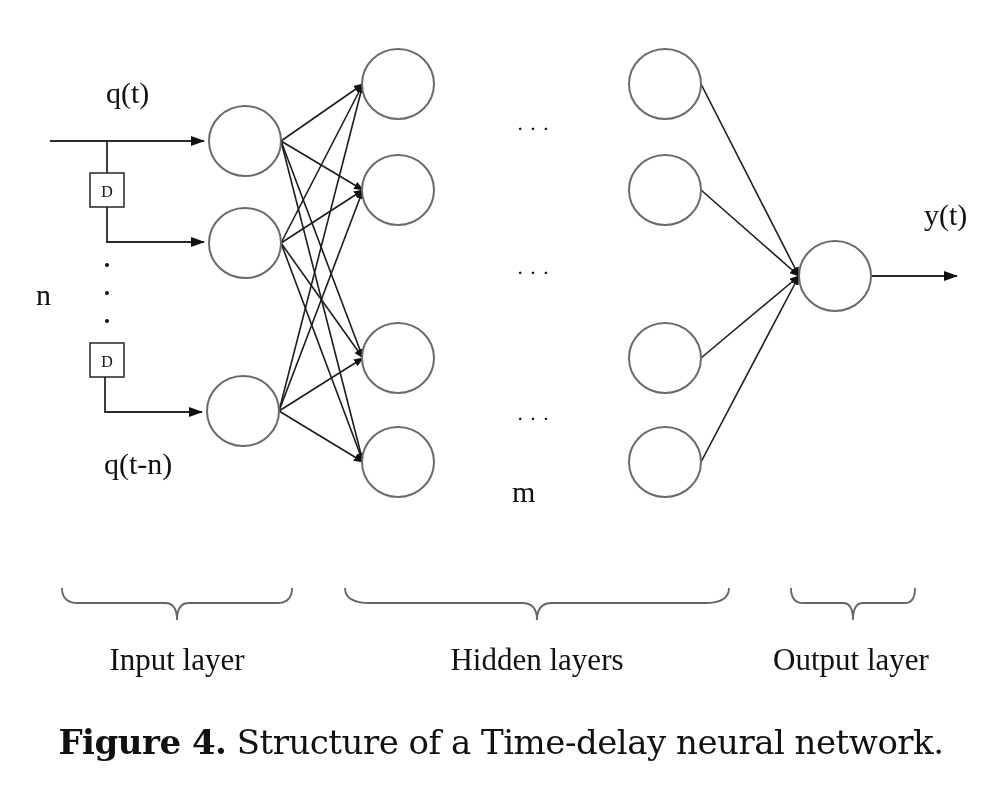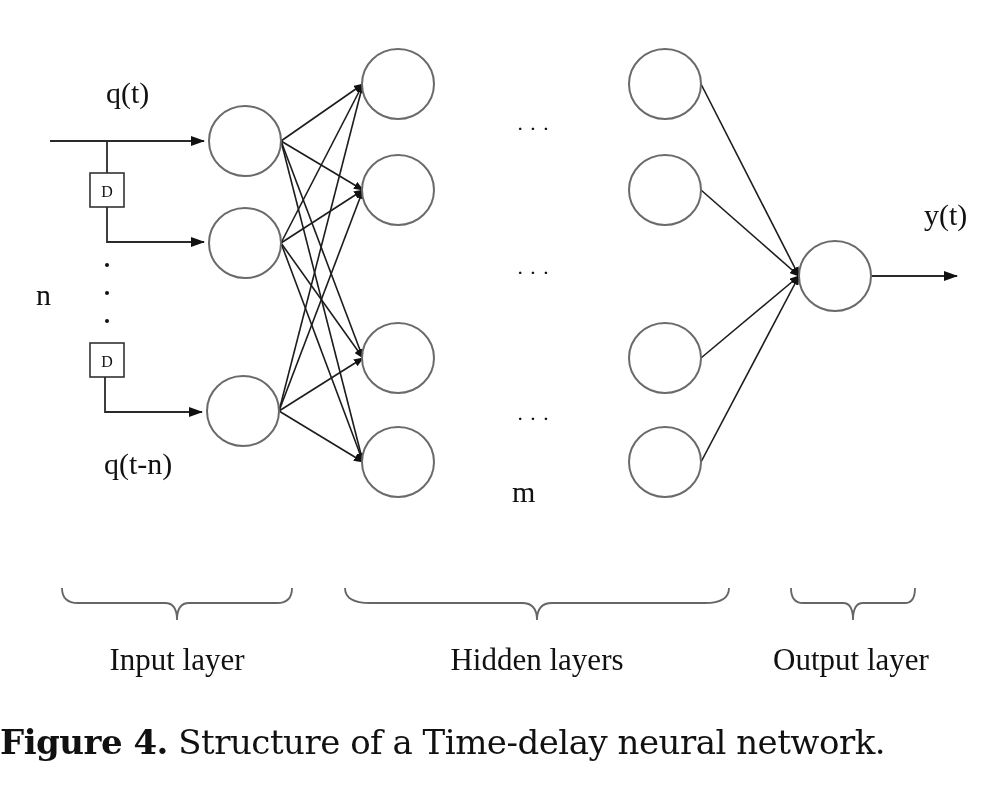--- a/index.html
+++ b/index.html
@@ -6,21 +6,21 @@
     body { width: 1002px; height: 788px; position: relative; overflow: hidden; }
     #diagram { position: absolute; left: 0; top: 0; width: 1002px; height: 788px; }
     .serif { font-family: "Liberation Serif", "DejaVu Serif", serif; fill: #111; }
     .neuron { fill: #ffffff; stroke: #6a6a6a; stroke-width: 2; }
     .conn { stroke: #1c1c1c; stroke-width: 1.6; fill: none; }
     .wire { stroke: #2a2a2a; stroke-width: 1.8; fill: none; }
     .dbox { fill: #fff; stroke: #333; stroke-width: 1.6; }
     .brace { fill: none; stroke: #666; stroke-width: 1.8; }
     .dot { fill: #111; }
     #caption {
-      position: absolute; left: 0; top: 722px; width: 1002px; 
+      position: absolute; left: 0; top: 722px; width: 1002px; text-align: center;
       font-family: "DejaVu Serif", "Liberation Serif", serif; font-size: 34px; color: #111;
       letter-spacing: -0.5px;
     }
     #caption b { font-weight: bold; }
   </style>
 </head>
 <body>
 
 <svg id="diagram" xmlns="http://www.w3.org/2000/svg" viewBox="0 0 1002 788">
   <defs>

